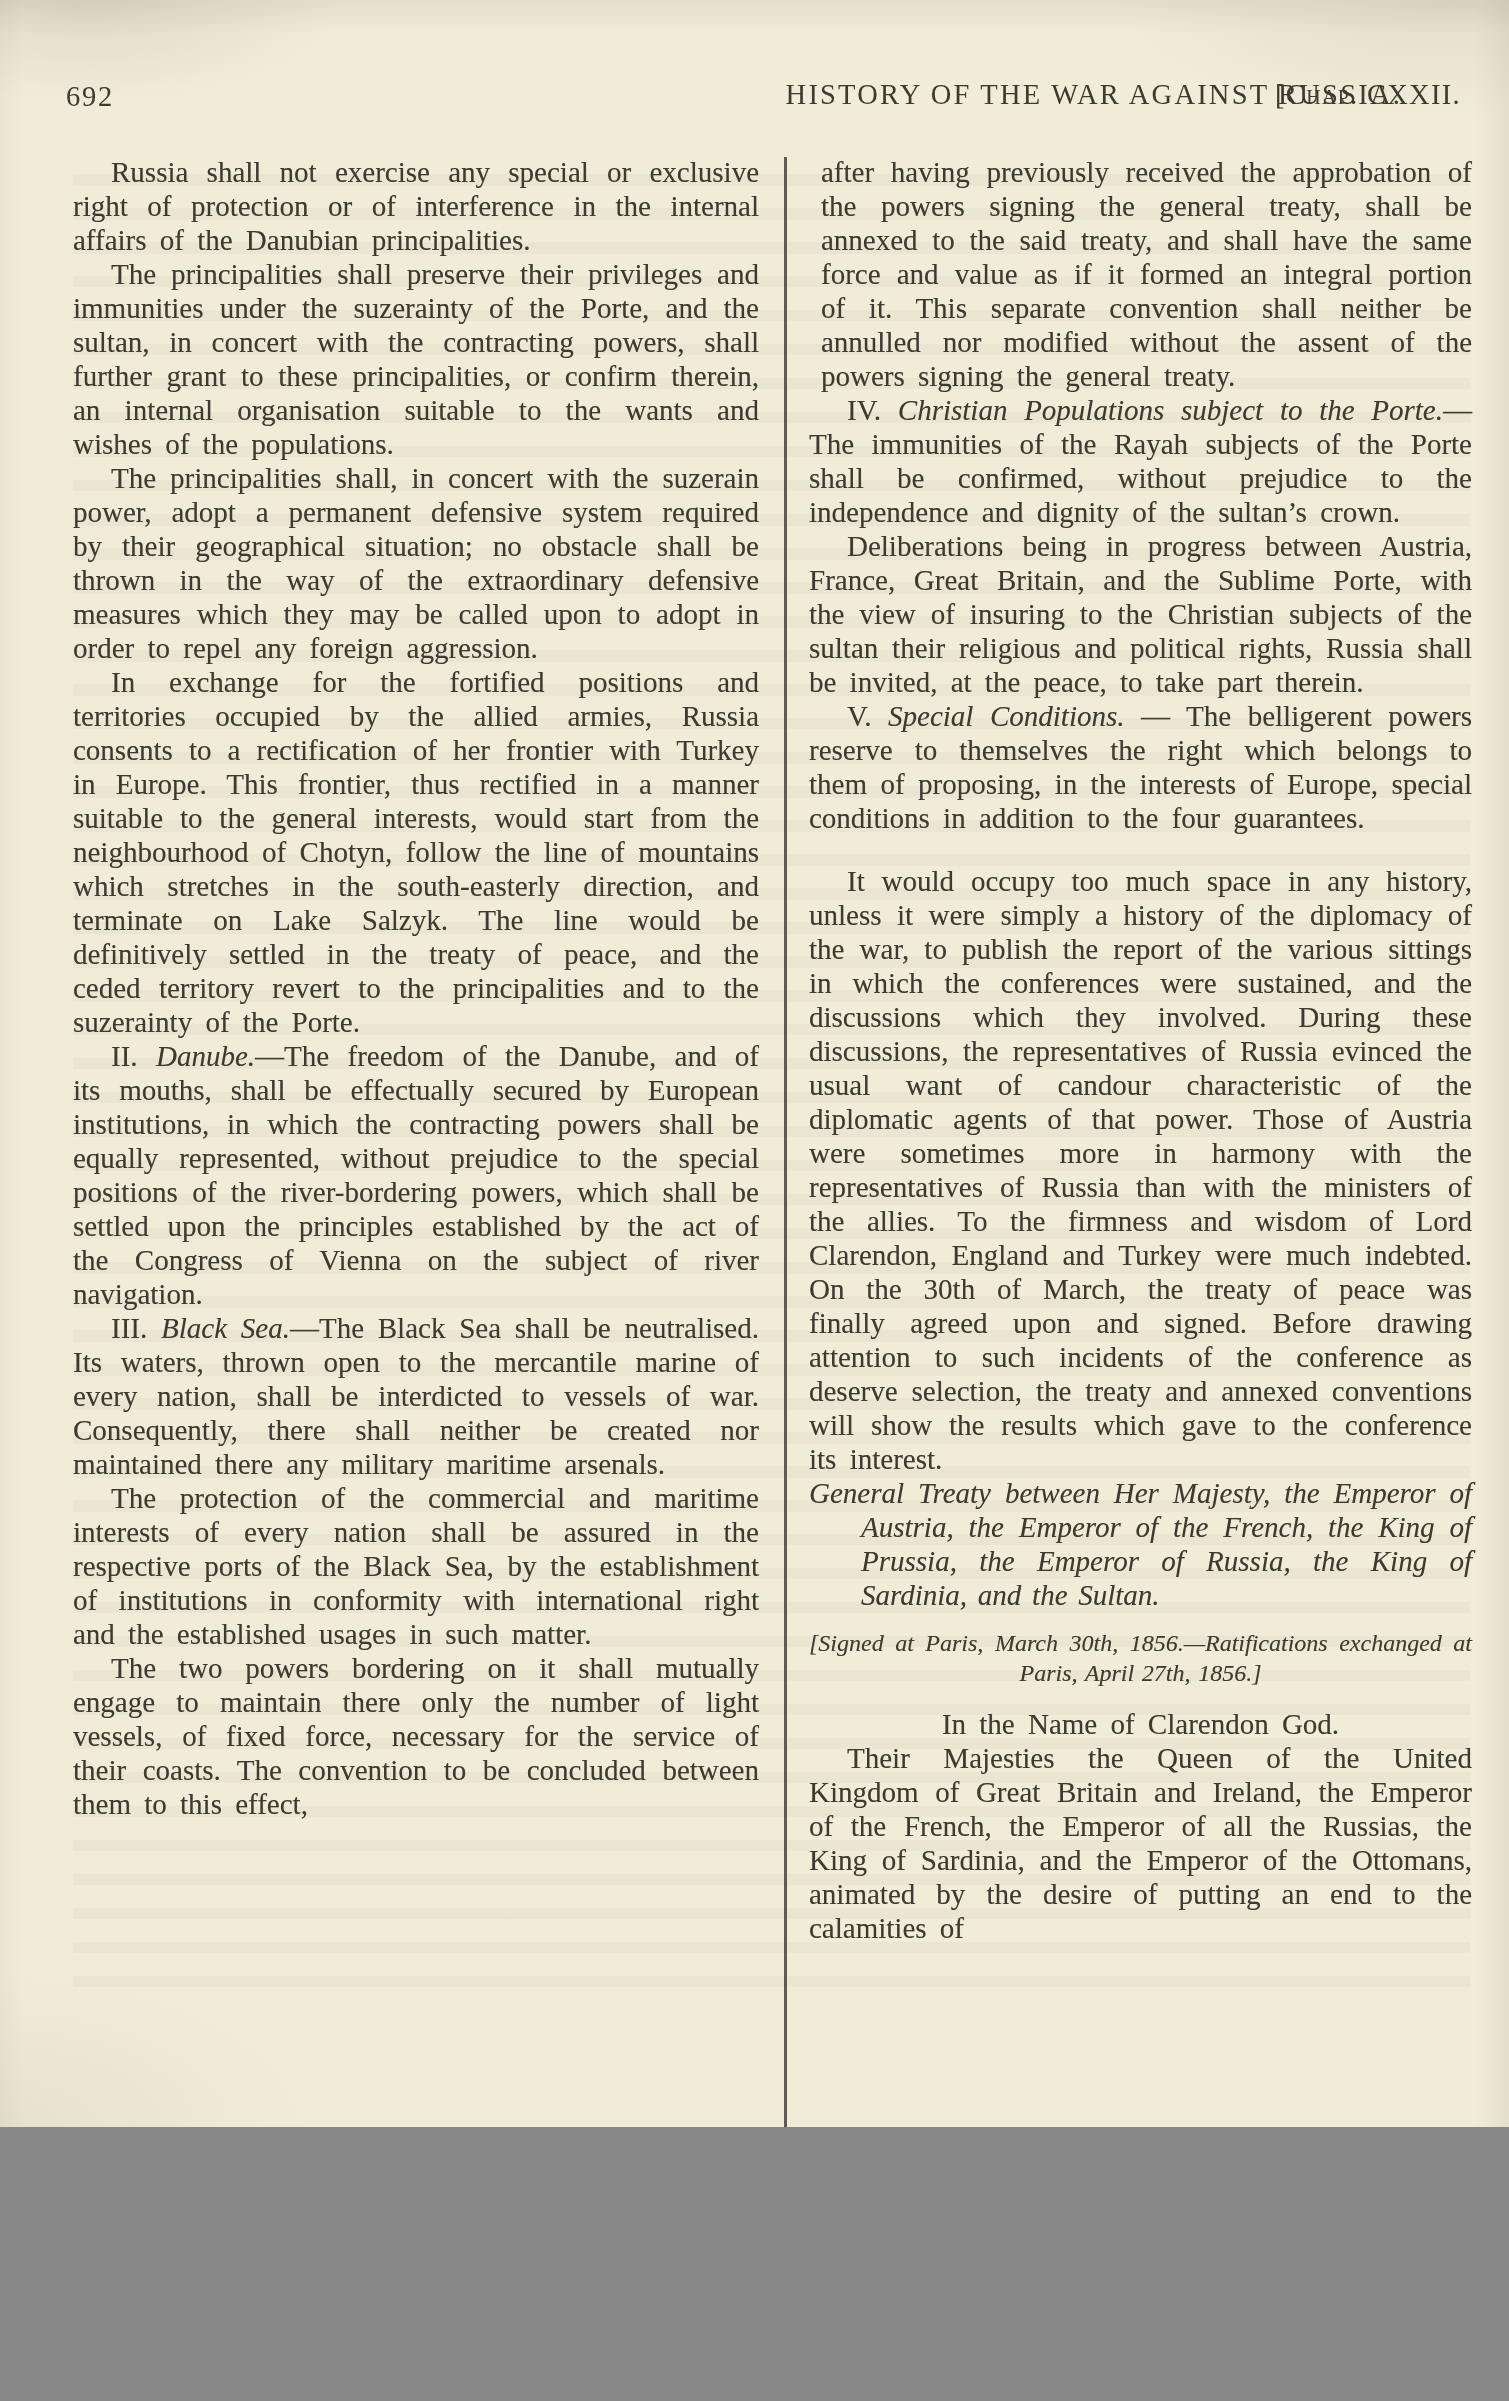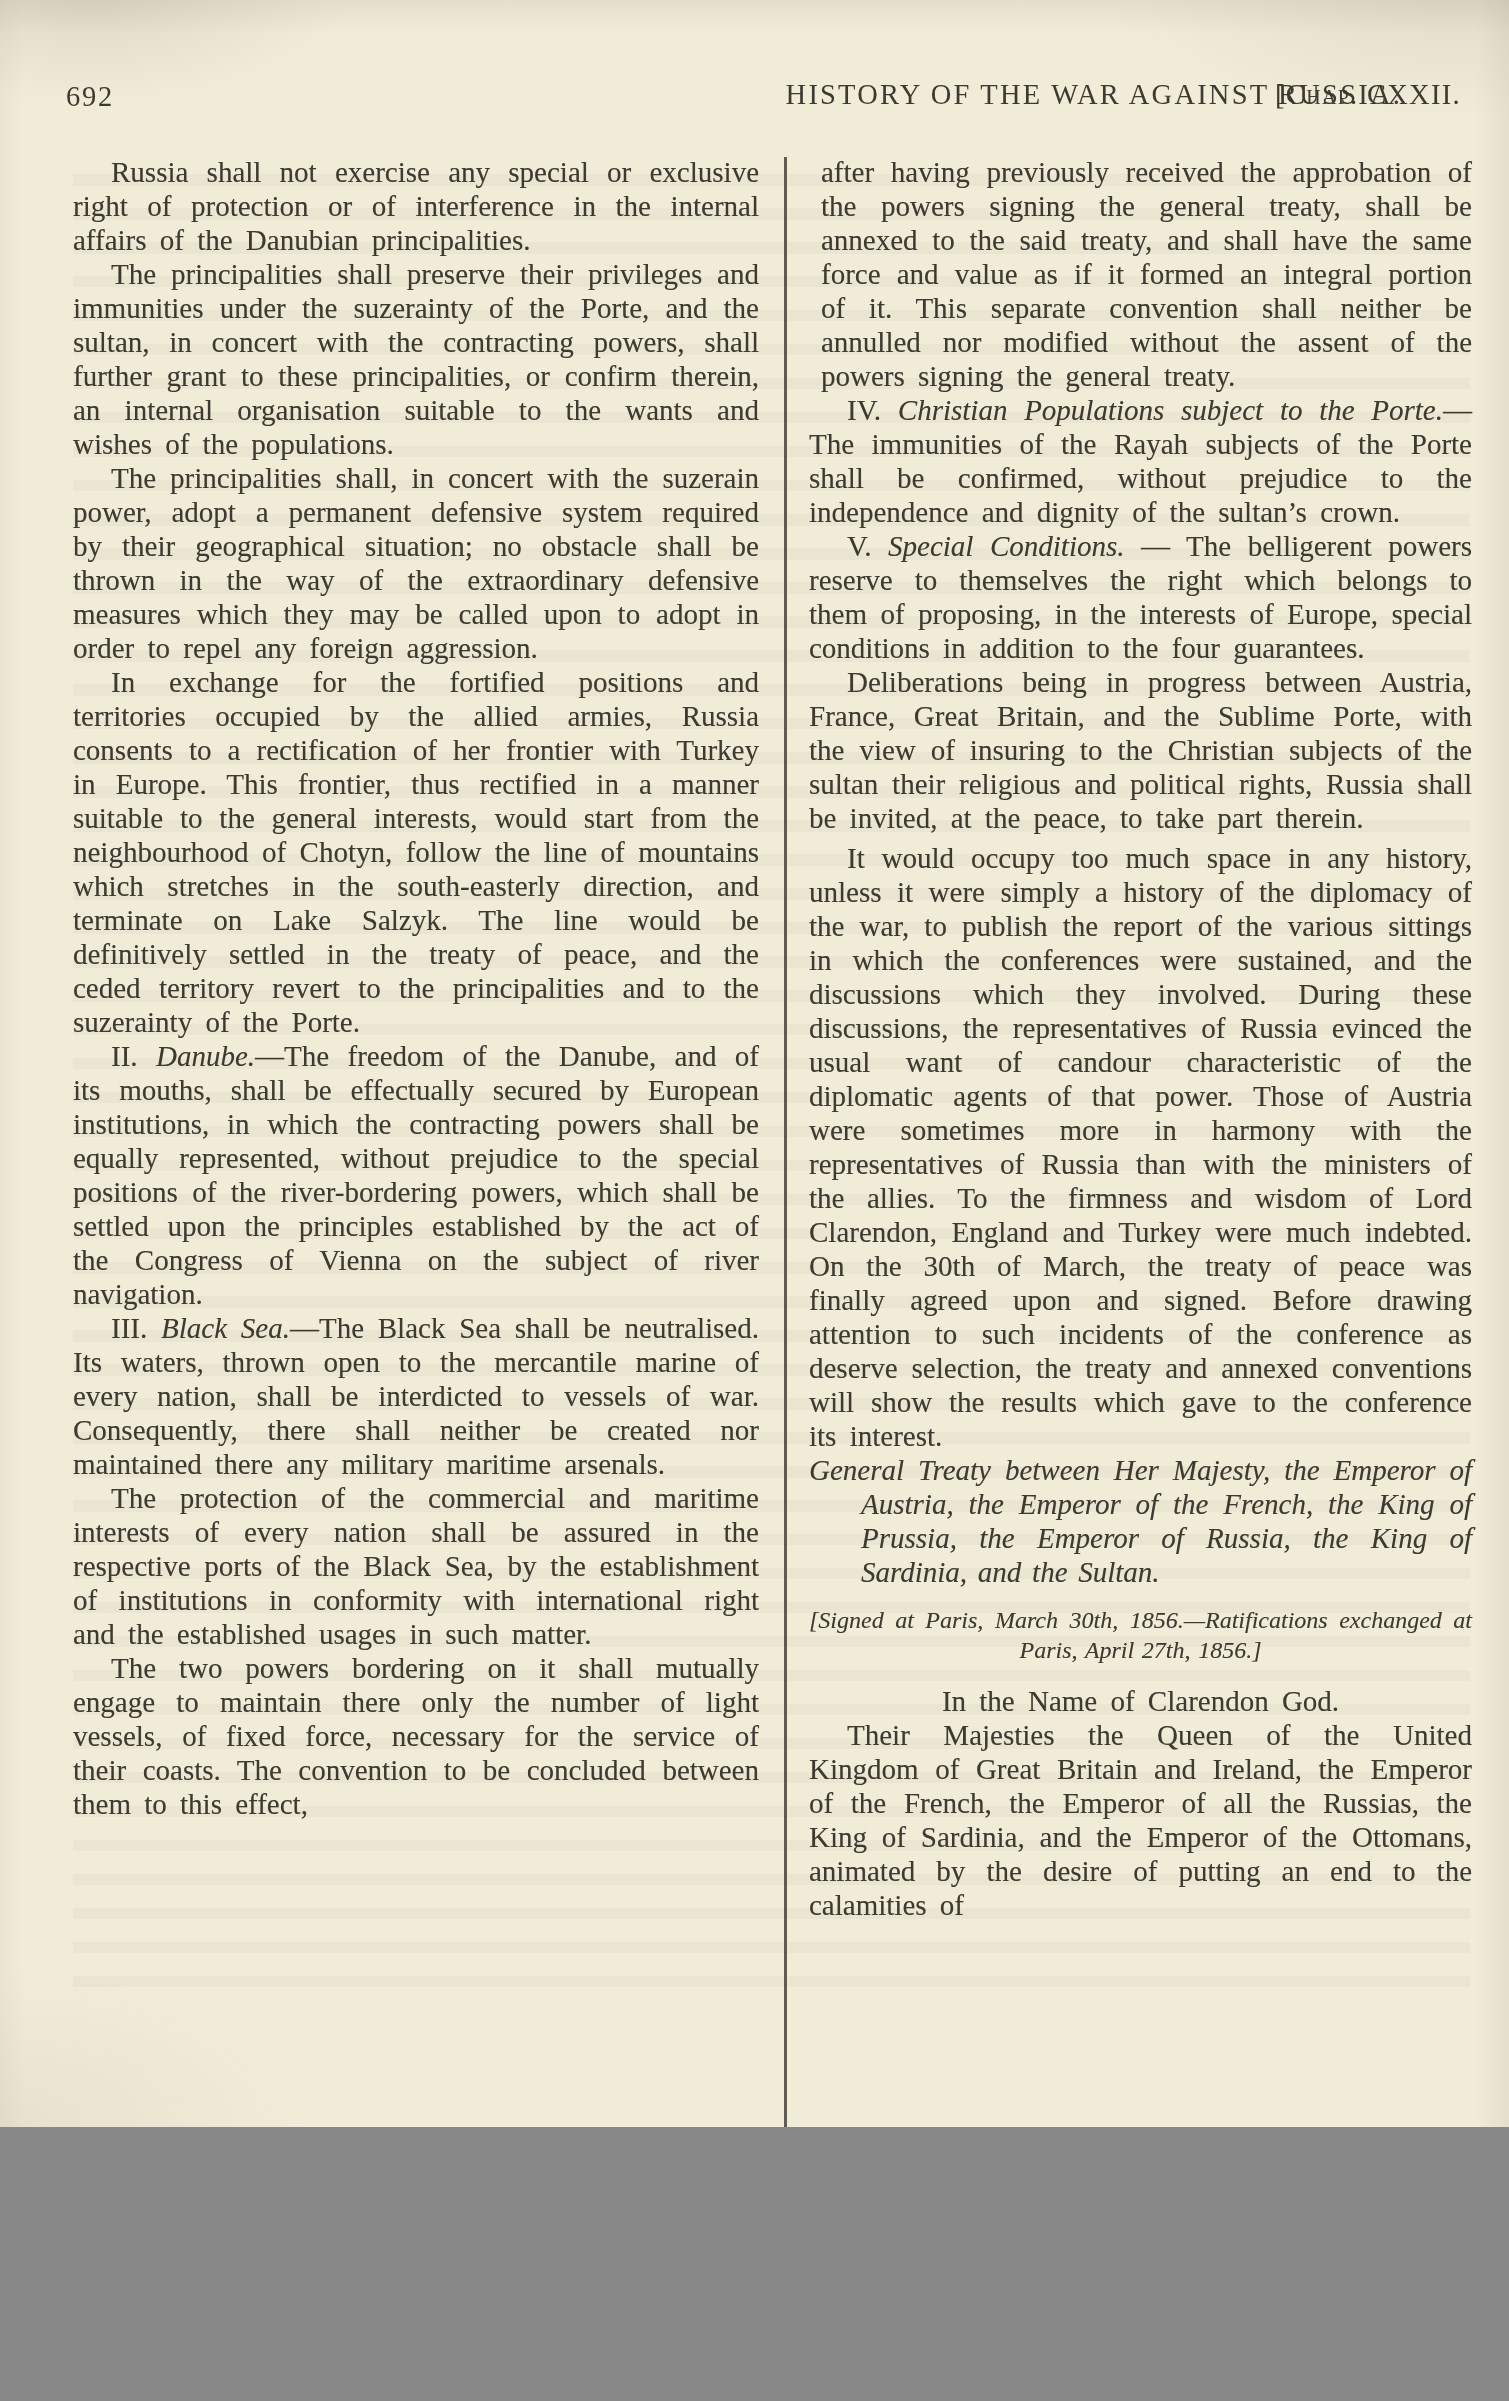--- a/index.html
+++ b/index.html
@@ -50,21 +50,21 @@
     position:absolute; top:155px;
     font-size:29px; line-height:34px;
     text-align:justify;
     word-spacing:6px;
     text-shadow:0.2px 0.2px 0 rgba(61,58,49,0.35);
   }
   .col-left  { left:73px;  width:686px; }
   .col-right { left:809px; width:663px; }
   .col p { margin:0; text-indent:38px; }
   .col p.cont { text-indent:0;margin-left:12px; }
-  .col p.spaced { margin-top:6px;font-family:Liberation Serif, serif; }
+  .col p.spaced { margin-top:29px;font-family:Liberation Serif, serif; }
   .col p.treaty {
     font-style:italic;
     padding-left:52px; text-indent:-52px;
     word-spacing:3.5px;
   }
   .col p.signed {
     margin-top:15.5px; font-style:italic;
     font-size:24px; line-height:30px;
     text-indent:0; word-spacing:1.7px;
     text-align:justify; text-align-last:center;
@@ -98,22 +98,22 @@
       <p class="body"><span>The principalities shall, in concert with the suzerain power, adopt a permanent defensive system required by their geographical situation; no obstacle shall be thrown in the way of the extraordinary defensive measures which they may be called upon to adopt in order to repel any foreign aggression.</span></p>
       <p class="body"><span>In exchange for the fortified positions and territories occupied by the allied armies, Russia consents to a rectification of her frontier with Turkey in Europe.  This frontier, thus rectified in a manner suitable to the general interests, would start from the neighbourhood of Chotyn, follow the line of mountains which stretches in the south-easterly direction, and terminate on Lake Salzyk.  The line would be definitively settled in the treaty of peace, and the ceded territory revert to the principalities and to the suzerainty of the Porte.</span></p>
       <p class="body"><span>II. </span><em>Danube.</em><span>—The freedom of the Danube, and of its mouths, shall be effectually secured by European institutions, in which the contracting powers shall be equally represented, without prejudice to the special positions of the river-bordering powers, which shall be settled upon the principles established by the act of the Congress of Vienna on the subject of river navigation.</span></p>
       <p class="body"><span>III. </span><em>Black Sea.</em><span>—The Black Sea shall be neutralised.  Its waters, thrown open to the mercantile marine of every nation, shall be interdicted to vessels of war.  Consequently, there shall neither be created nor maintained there any military maritime arsenals.</span></p>
       <p class="body"><span>The protection of the commercial and maritime interests of every nation shall be assured in the respective ports of the Black Sea, by the establishment of institutions in conformity with international right and the established usages in such matter.</span></p>
       <p class="body"><span>The two powers bordering on it shall mutually engage to maintain there only the number of light vessels, of fixed force, necessary for the service of their coasts.  The convention to be concluded between them to this effect,</span></p>
     </div>
   <div class="col col-right" id="right-col">
       <p class="cont"><span>after having previously received the approbation of the powers signing the general treaty, shall be annexed to the said treaty, and shall have the same force and value as if it formed an integral portion of it.  This separate convention shall neither be annulled nor modified without the assent of the powers signing the general treaty.</span></p>
       <p class="body"><span>IV. </span><em>Christian Populations subject to the Porte.</em><span>—The immunities of the Rayah subjects of the Porte shall be confirmed, without prejudice to the independence and dignity of the sultan’s crown.</span></p>
+      <p class="body"><span>Deliberations being in progress between Austria, France, Great Britain, and the Sublime Porte, with the view of insuring to the Christian subjects of the sultan their religious and political rights, Russia shall be invited, at the peace, to take part therein.</span></p>
       <p class="body"><span>V. </span><em>Special Conditions.</em><span> — The belligerent powers reserve to themselves the right which belongs to them of proposing, in the interests of Europe, special conditions in addition to the four guarantees.</span></p>
-      <p class="body"><span>Deliberations being in progress between Austria, France, Great Britain, and the Sublime Porte, with the view of insuring to the Christian subjects of the sultan their religious and political rights, Russia shall be invited, at the peace, to take part therein.</span></p>
       <p class="body spaced"><span>It would occupy too much space in any history, unless it were simply a history of the diplomacy of the war, to publish the report of the various sittings in which the conferences were sustained, and the discussions which they involved.  During these discussions, the representatives of Russia evinced the usual want of candour characteristic of the diplomatic agents of that power.  Those of Austria were sometimes more in harmony with the representatives of Russia than with the ministers of the allies.  To the firmness and wisdom of Lord Clarendon, England and Turkey were much indebted.  On the 30th of March, the treaty of peace was finally agreed upon and signed.  Before drawing attention to such incidents of the conference as deserve selection, the treaty and annexed conventions will show the results which gave to the conference its interest.</span></p>
       <p class="treaty"><span>General Treaty between Her Majesty, the Emperor of Austria, the Emperor of the French, the King of Prussia, the Emperor of Russia, the King of Sardinia, and the Sultan.</span></p>
       <p class="signed"><span>[Signed at Paris, March 30th, 1856.—Ratifications exchanged at Paris, April 27th, 1856.]</span></p>
       <p class="invocation"><span>In the Name of Clarendon God.</span></p>
       <p class="body"><span>Their Majesties the Queen of the United Kingdom of Great Britain and Ireland, the Emperor of the French, the Emperor of all the Russias, the King of Sardinia, and the Emperor of the Ottomans, animated by the desire of putting an end to the calamities of</span></p>
     </div>
 
   <div class="printer-dot"></div>
 </div>
 

